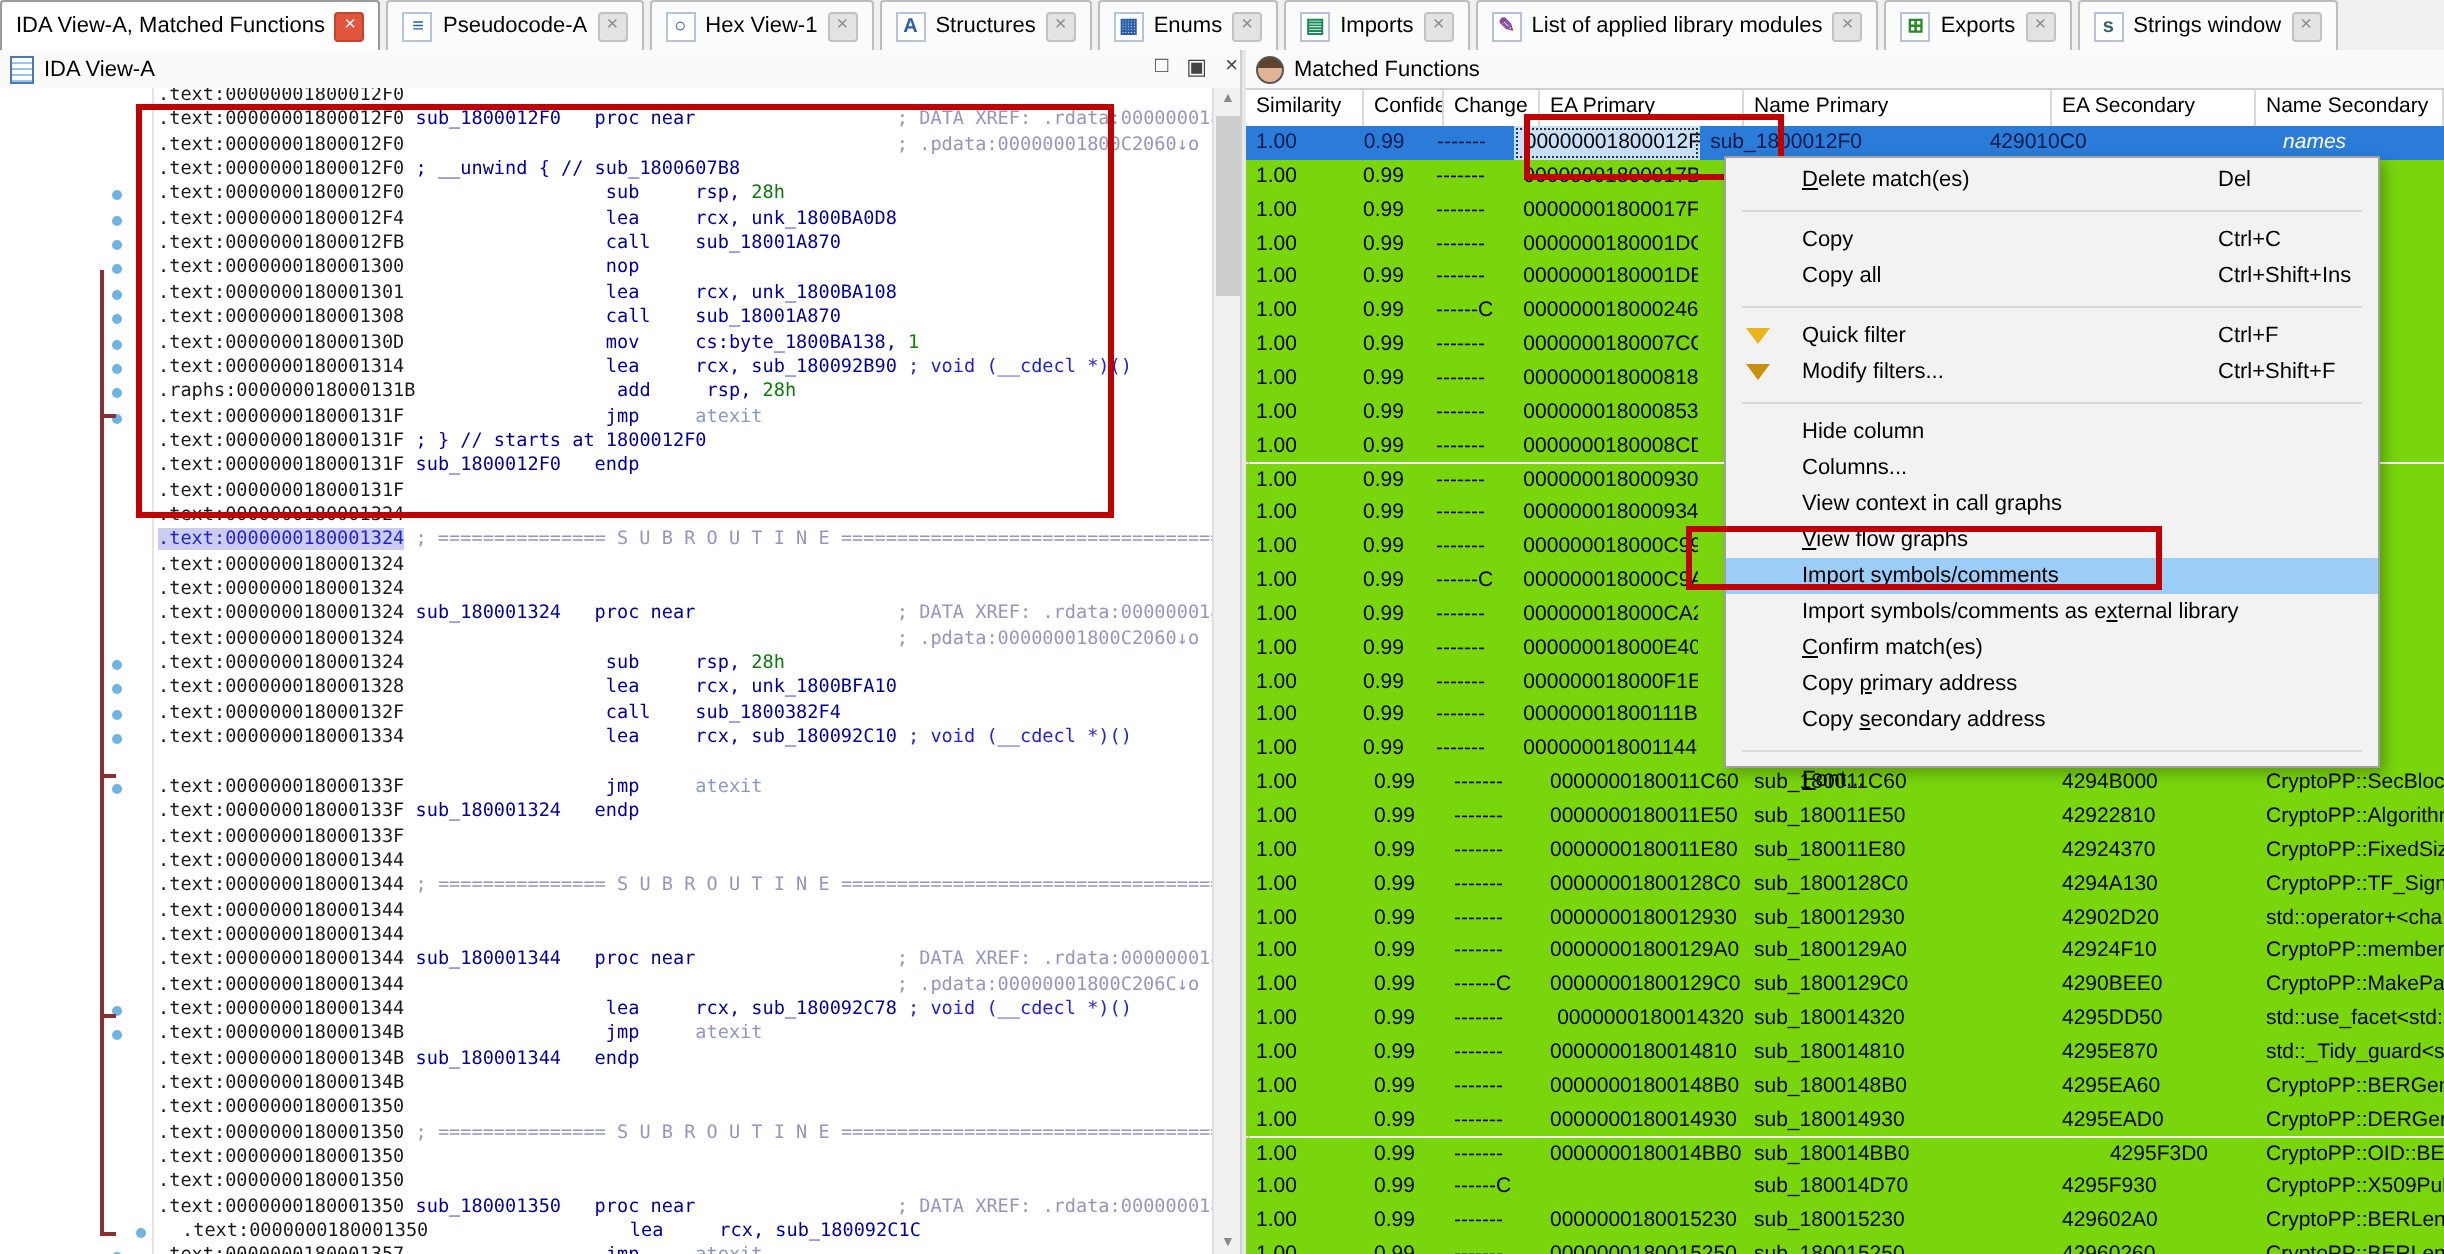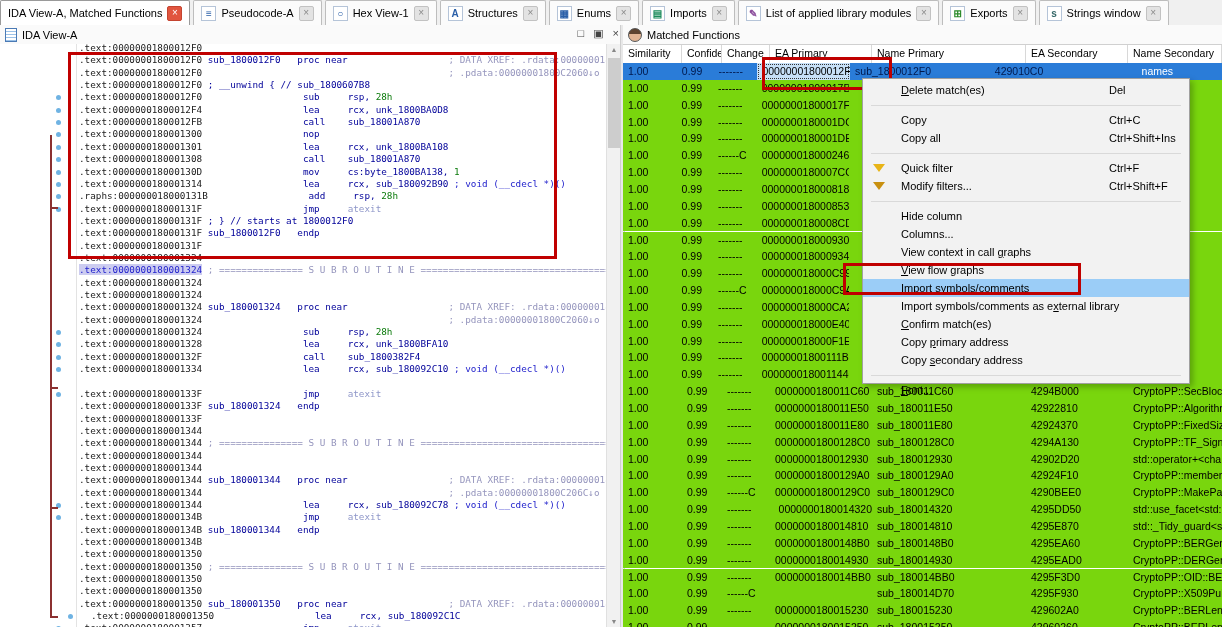--- a/index.html
+++ b/index.html
@@ -225,21 +225,21 @@
       <div class="hcell" style="width: 88px;">Name Secondary</div>
     </div>
   <div id="rows">
       <div class="trow sel" style="top: 0px;">
         <div class="tcell" style="width: 54px;">1.00</div>
         <div class="tcell" style="width: 35px;">0.99</div>
         <div class="tcell" style="width: 43px;">-------</div>
         <div class="tcell focus" style="width: 97px;">00000001800012F0</div>
         <div class="tcell" style="width: 149px;">sub_1800012F0</div>
         <div class="tcell" style="width: 97px;">429010C0</div>
-        <div class="tcell name2 frag" style="width: 89px;">names</div>
+        <div class="tcell name2 frag" style="width: 89px; font-style: italic;">names</div>
       </div>
       <div class="trow" style="top: 16.85px;">
         <div class="tcell" style="width: 54px;">1.00</div>
         <div class="tcell" style="width: 35px;">0.99</div>
         <div class="tcell" style="width: 43px;">-------</div>
         <div class="tcell" style="width: 97px;">00000001800017B0</div>
         <div class="tcell" style="width: 149px;"></div>
         <div class="tcell" style="width: 97px;"></div>
         <div class="tcell name2 frag" style="width: 89px;">egory::</div>
       </div>
@@ -494,21 +494,21 @@
         <div class="tcell" style="width: 149px;">sub_180014930</div>
         <div class="tcell" style="width: 97px;">4295EAD0</div>
         <div class="tcell name2" style="width: 89px;">CryptoPP::DERGene</div>
       </div>
       <div class="trow" style="top: 505.5px;">
         <div class="tcell" style="width: 54px;">1.00</div>
         <div class="tcell" style="width: 35px;">0.99</div>
         <div class="tcell" style="width: 43px;">-------</div>
         <div class="tcell" style="width: 97px;">0000000180014BB0</div>
         <div class="tcell" style="width: 149px;">sub_180014BB0</div>
-        <div class="tcell" style="width: 97px;">4295F3D0</div>
+        <div class="tcell" style="width: 97px; text-align: center;">4295F3D0</div>
         <div class="tcell name2" style="width: 89px;">CryptoPP::OID::BERD</div>
       </div>
       <div class="trow" style="top: 522.35px;">
         <div class="tcell" style="width: 54px;">1.00</div>
         <div class="tcell" style="width: 35px;">0.99</div>
         <div class="tcell" style="width: 43px;">------C</div>
         <div class="tcell" style="width: 97px; margin-top: 34px;">0000000180014D70</div>
         <div class="tcell" style="width: 149px;">sub_180014D70</div>
         <div class="tcell" style="width: 97px;">4295F930</div>
         <div class="tcell name2" style="width: 89px;">CryptoPP::X509Publi</div>

